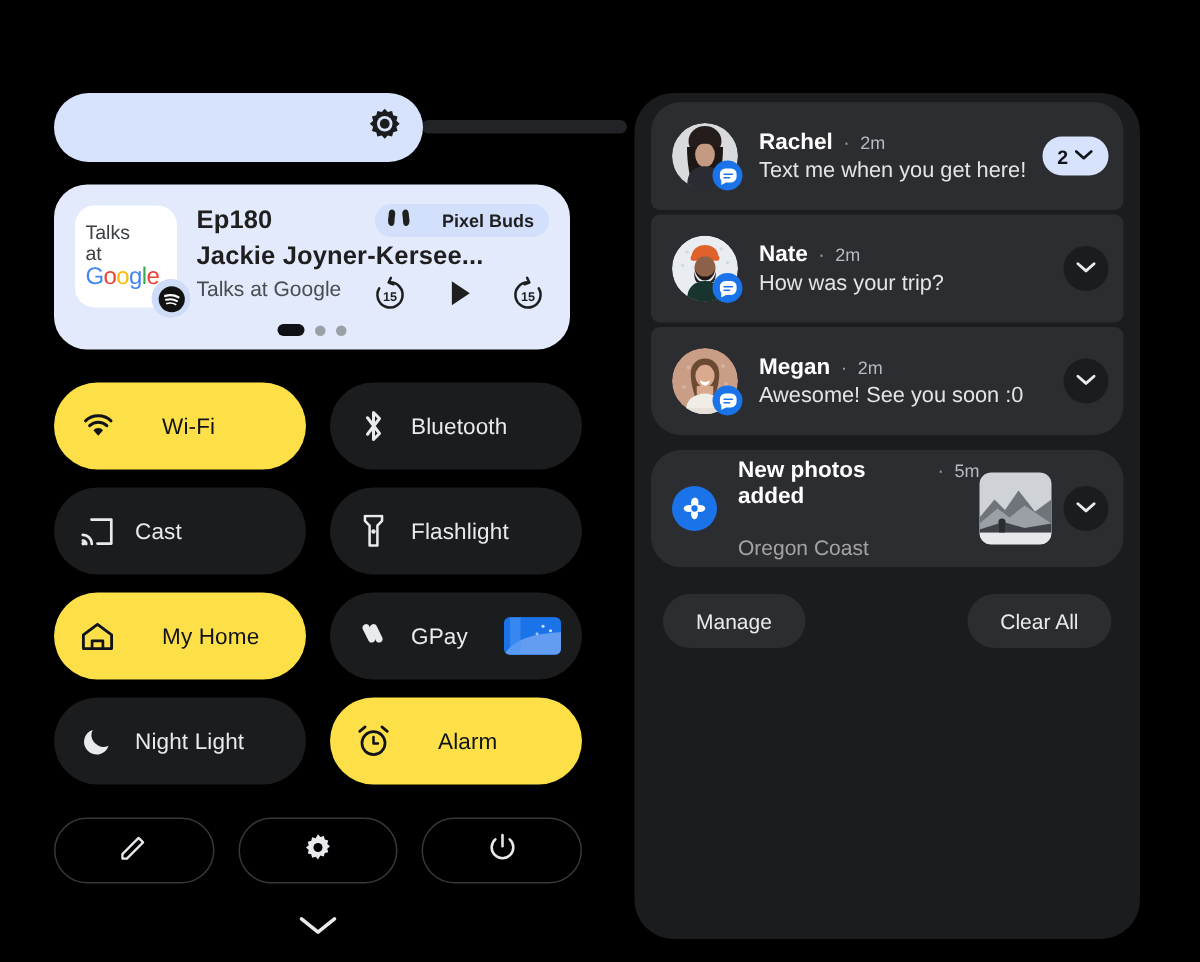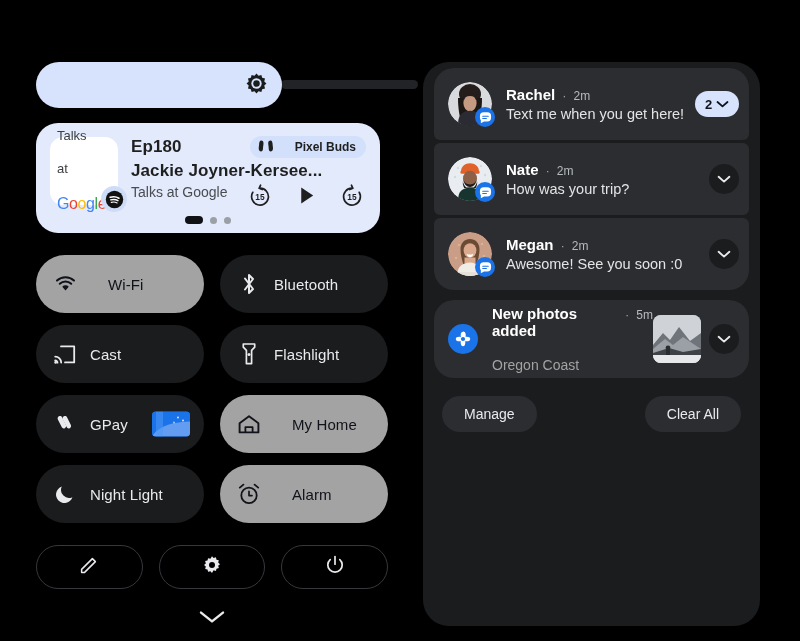--- a/index.html
+++ b/index.html
@@ -39,21 +39,21 @@
   
   #media-card {
     margin-top: 15px; width: 344px; height: 110px;
     background: #e3eafc; border-radius: 22px;
     position: relative; padding: 12px 14px 0 14px;
   }
   #media-art-wrap { position: absolute; left: 14px; top: 14px; width: 68px; height: 68px; }
   #media-art {
     width: 68px; height: 68px; background: #ffffff; border-radius: 13px;
     display: flex; flex-direction: column; justify-content: center;
-    padding-left: 7px; line-height: 1.08; gap: 19px;
+    padding-left: 7px; line-height: 1.08;
   }
   .art-line { font-size: 13px; color: #3c4043; font-weight: 400; }
   #art-google { font-size: 16px; font-weight: 500; letter-spacing: -.4px; }
   #art-google span:nth-child(1){color:#4285F4}
   #art-google span:nth-child(2){color:#EA4335}
   #art-google span:nth-child(3){color:#FBBC05}
   #art-google span:nth-child(4){color:#4285F4}
   #art-google span:nth-child(5){color:#34A853}
   #art-google span:nth-child(6){color:#EA4335}
   #spotify-badge {
@@ -83,21 +83,21 @@
   .dot { width: 7px; height: 7px; border-radius: 50%; background: #9aa0a6; }
   .dot.active { width: 18px; height: 8px; border-radius: 4px; background: #101114; }
 
   
   #tiles { margin-top: 22px; display: grid; grid-template-columns: 168px 168px; gap: 12px 16px; }
   .tile {
     height: 58px; border-radius: 29px; display: flex; align-items: center;
     padding: 0 18px; gap: 14px; position: relative;
   }
   .tile.off { background: #1b1c1e; }
-  .tile.on  { background: #a3a3a3; gap: 32px; }
+  .tile.on  { background: #fde047; gap: 32px; }
   .tile-label { font-size: 15px; font-weight: 500; letter-spacing: .1px; }
   .tile.off .tile-label { color: #e8eaed; }
   .tile.on  .tile-label { color: #11131a; }
   .tile-icon { width: 22px; height: 22px; display: flex; align-items: center; justify-content: center; flex: 0 0 22px; }
   #gpay-card {
     position: absolute; right: 14px; top: 50%; transform: translateY(-50%);
     width: 38px; height: 25px; border-radius: 4px; overflow: hidden;
     background: #1a73e8;
   }
 
@@ -293,48 +293,48 @@
       <div class="tile off">
         <span class="tile-icon">
           <svg width="14" height="22" viewBox="0 0 14 22">
             <path d="M1.3 1h11.4v3.2L9.6 7.4v13.2H4.4V7.4L1.3 4.2z" stroke="#e8eaed" stroke-width="1.7" fill="none" stroke-linejoin="round"></path>
             <circle cx="7" cy="11.4" r="1.5" fill="#e8eaed"></circle>
           </svg>
         </span>
         <span class="tile-label">Flashlight</span>
       </div>
 
+      <div class="tile on">
+        <span class="tile-icon">
+          <svg width="22" height="20" viewBox="0 0 22 20">
+            <path d="M11 2.2 1.6 9.2v9.2h18.8V9.2z" stroke="#11131a" stroke-width="1.9" fill="none" stroke-linejoin="round"></path>
+            <path d="M7.4 18.4v-5.2h7.2v5.2" stroke="#11131a" stroke-width="1.8" fill="none" stroke-linejoin="round"></path>
+          </svg>
+        </span>
+        <span class="tile-label">My Home</span>
+      </div>
+
       <div class="tile off">
         <span class="tile-icon">
           <svg width="24" height="20" viewBox="0 0 24 20">
             <path d="M5.4 1.6c1.3-0.8 2.8-0.3 3.4 1L13 11c0.6 1.3 0.1 2.8-1.2 3.5-1.3 0.7-2.8 0.2-3.4-1.1L4.2 5.1C3.6 3.8 4.1 2.3 5.4 1.6z" fill="#e8eaed"></path>
             <path d="M10.8 1.6c1.3-0.8 2.8-0.3 3.4 1L18.4 11c0.6 1.3 0.1 2.8-1.2 3.5-1.3 0.7-2.8 0.2-3.4-1.1L9.6 5.1C9 3.8 9.5 2.3 10.8 1.6z" fill="#e8eaed"></path>
           </svg>
         </span>
         <span class="tile-label">GPay</span>
         <span id="gpay-card">
           <svg width="38" height="25" viewBox="0 0 38 25">
             <rect width="38" height="25" fill="#1a73e8"></rect>
             <path d="M0 25c6-9 16-14 38-15v15z" fill="#8ab4f8" opacity="0.65"></path>
             <path d="M4 0h7v25H4z" fill="#4e97f5" opacity="0.55"></path>
             <circle cx="26" cy="6" r="1" fill="#ffffff" opacity="0.8"></circle>
             <circle cx="31" cy="9" r="1" fill="#ffffff" opacity="0.8"></circle>
             <circle cx="22" cy="11" r="1" fill="#ffffff" opacity="0.6"></circle>
           </svg>
         </span>
-      </div>
-
-      <div class="tile on">
-        <span class="tile-icon">
-          <svg width="22" height="20" viewBox="0 0 22 20">
-            <path d="M11 2.2 1.6 9.2v9.2h18.8V9.2z" stroke="#11131a" stroke-width="1.9" fill="none" stroke-linejoin="round"></path>
-            <path d="M7.4 18.4v-5.2h7.2v5.2" stroke="#11131a" stroke-width="1.8" fill="none" stroke-linejoin="round"></path>
-          </svg>
-        </span>
-        <span class="tile-label">My Home</span>
       </div>
 
       <div class="tile off">
         <span class="tile-icon">
           <svg width="20" height="20" viewBox="0 0 20 20">
             <path d="M17.4 13.2A8 8 0 0 1 6.8 2.6a8.4 8.4 0 1 0 10.6 10.6z" fill="#e8eaed"></path>
           </svg>
         </span>
         <span class="tile-label">Night Light</span>
       </div>

